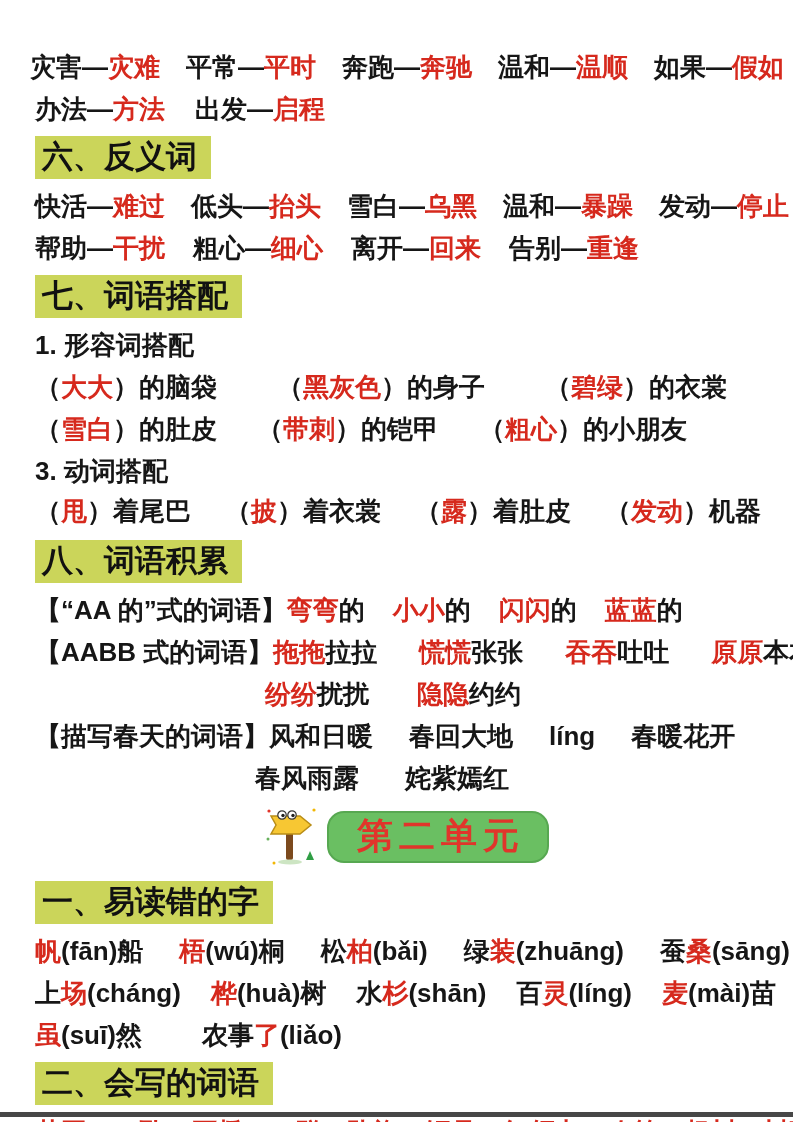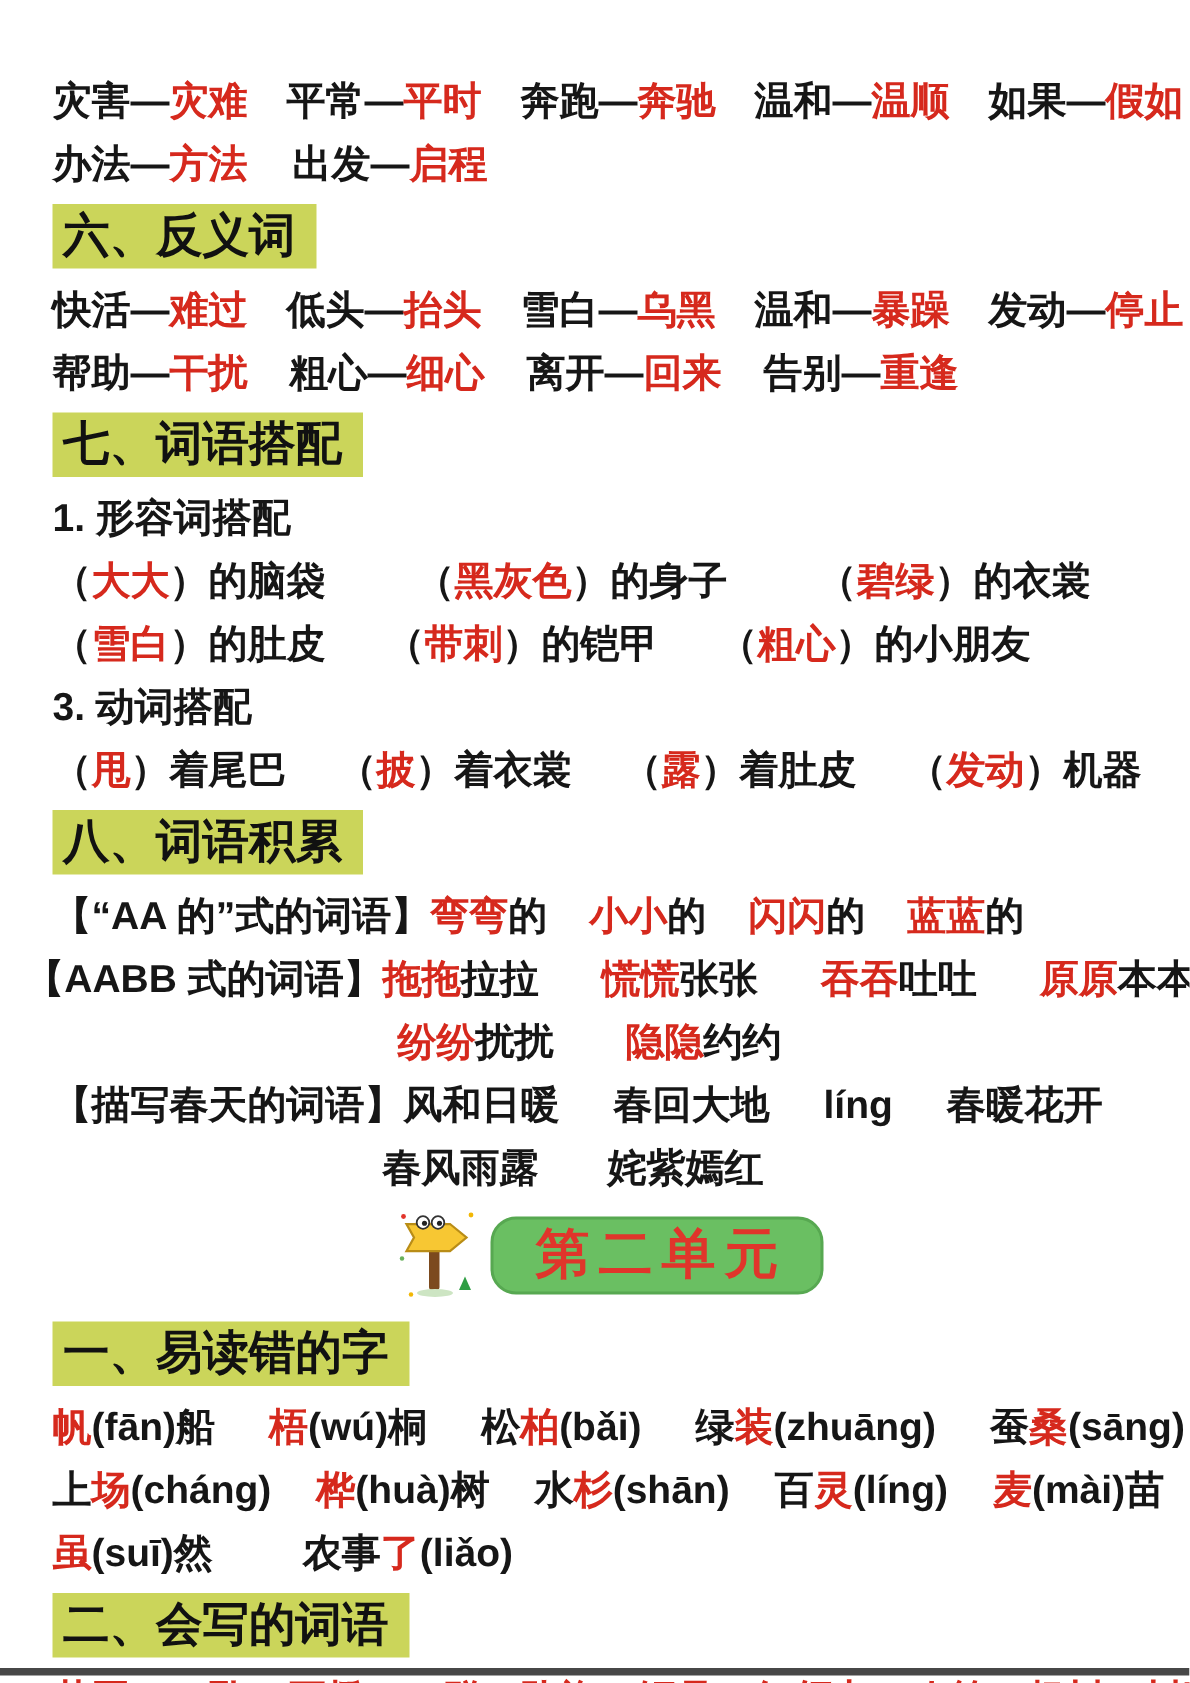--- a/index.html
+++ b/index.html
@@ -47,21 +47,21 @@
   }
   .bottom-rule{
     position:absolute;left:0;right:0;bottom:5px;height:5px;
     background:var(--rule);
   }
 </style>
 </head>
 <body>
 
 <main class="doc">
-    <div class="line" style="column-gap: 26px;">
+    <div class="line" style="column-gap: 26px; justify-content: center;">
       <span class="group"><span class="k">灾害—</span><span class="r">灾难</span></span>
       <span class="group"><span class="k">平常—</span><span class="r">平时</span></span>
       <span class="group"><span class="k">奔跑—</span><span class="r">奔驰</span></span>
       <span class="group"><span class="k">温和—</span><span class="r">温顺</span></span>
       <span class="group"><span class="k">如果—</span><span class="r">假如</span></span>
     </div>
     <div class="line" style="column-gap: 30px;">
       <span class="group"><span class="k">办法—</span><span class="r">方法</span></span>
       <span class="group"><span class="k">出发—</span><span class="r">启程</span></span>
     </div>
@@ -89,34 +89,34 @@
       <span class="group"><span class="k">（</span><span class="r">碧绿</span><span class="k">）的衣裳</span></span>
     </div>
     <div class="line" style="column-gap: 40px;">
       <span class="group"><span class="k">（</span><span class="r">雪白</span><span class="k">）的肚皮</span></span>
       <span class="group"><span class="k">（</span><span class="r">带刺</span><span class="k">）的铠甲</span></span>
       <span class="group"><span class="k">（</span><span class="r">粗心</span><span class="k">）的小朋友</span></span>
     </div>
     <div class="line" style="column-gap: 28px;">
       <span class="group"><span class="k">3. 动词搭配</span></span>
     </div>
-    <div class="line" style="column-gap: 34px;">
+    <div class="line" style="column-gap: 34px; font-family: Liberation Mono, monospace;">
       <span class="group"><span class="k">（</span><span class="r">甩</span><span class="k">）着尾巴</span></span>
       <span class="group"><span class="k">（</span><span class="r">披</span><span class="k">）着衣裳</span></span>
       <span class="group"><span class="k">（</span><span class="r">露</span><span class="k">）着肚皮</span></span>
       <span class="group"><span class="k">（</span><span class="r">发动</span><span class="k">）机器</span></span>
     </div>
     <div class="header-row"><span class="header">八、词语积累</span></div>
     <div class="line" style="column-gap: 28px;">
       <span class="group"><span class="k">【“AA 的”式的词语】</span><span class="r">弯弯</span><span class="k">的</span></span>
       <span class="group"><span class="r">小小</span><span class="k">的</span></span>
       <span class="group"><span class="r">闪闪</span><span class="k">的</span></span>
       <span class="group"><span class="r">蓝蓝</span><span class="k">的</span></span>
     </div>
-    <div class="line" style="column-gap: 42px; justify-content: center;">
+    <div class="line" style="column-gap: 42px;">
       <span class="group"><span class="k">【AABB 式的词语】</span><span class="r">拖拖</span><span class="k">拉拉</span></span>
       <span class="group"><span class="r">慌慌</span><span class="k">张张</span></span>
       <span class="group"><span class="r">吞吞</span><span class="k">吐吐</span></span>
       <span class="group"><span class="r">原原</span><span class="k">本本</span></span>
     </div>
     <div class="line" style="column-gap: 48px; margin-left: 230px;">
       <span class="group"><span class="r">纷纷</span><span class="k">扰扰</span></span>
       <span class="group"><span class="r">隐隐</span><span class="k">约约</span></span>
     </div>
     <div class="line" style="column-gap: 36px; text-align: center;">

